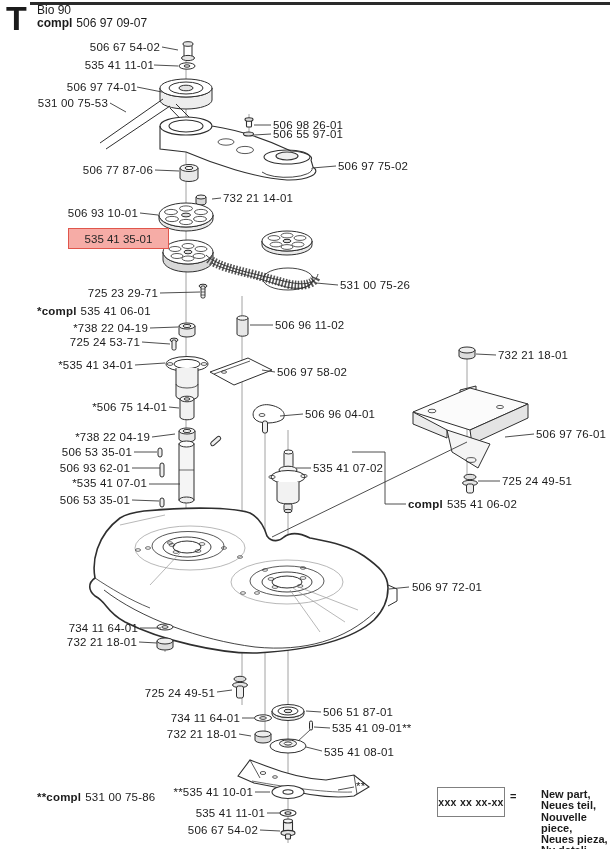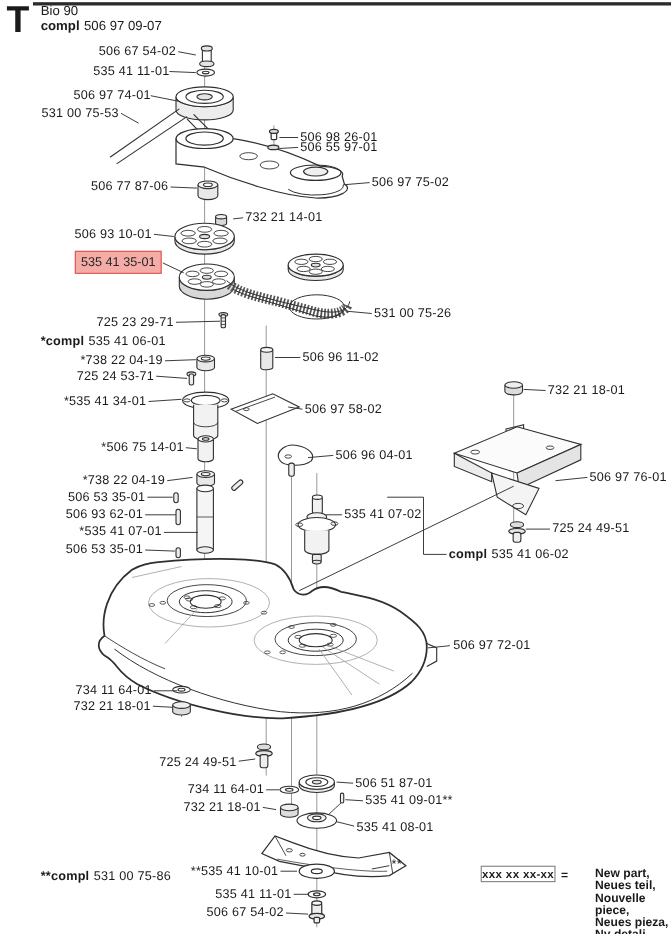--- a/index.html
+++ b/index.html
@@ -13,27 +13,27 @@
     position:absolute;font-size:11.5px;line-height:12px;white-space:nowrap;
     transform:translateY(-50%);color:#1b1b1b;letter-spacing:.2px;
   }
   .lbl.r{}
   .pfx{font-weight:bold;margin-right:4px;}
   #toprule{position:absolute;left:30px;right:0;top:2px;height:2.5px;background:#2a2a2a;}
   #bigT{position:absolute;left:6px;top:0px;font-size:34px;font-weight:bold;line-height:36px;}
   #model{position:absolute;left:37px;top:4px;font-size:12px;font-weight:normal;line-height:13px;}
   #complline{position:absolute;left:37px;top:17px;font-size:12px;line-height:13px;}
   #hl{
-    position:absolute;left:68px;top:228px;width:79px;height:21px;
+    position:absolute;left:68px;top:228px;width:101px;height:21px;
     background:var(--highlight-bg,#f6aca6);border:1.6px solid var(--highlight-border,#e0564c);
     display:flex;align-items:center;justify-content:center;
     font-size:11.5px;color:#262626;box-sizing:border-box;text-align:right;
   }
   #legendbox{
-    position:absolute;left:437px;top:787px;width:68px;height:15px;
+    position:absolute;left:437px;top:787px;width:68px;height:30px;
     border:1.5px solid #808080;display:flex;align-items:center;justify-content:center;
     font-size:10.5px;font-weight:bold;box-sizing:border-box;letter-spacing:.3px;
   }
   #legendeq{position:absolute;left:510px;top:796px;transform:translateY(-50%);font-size:11px;font-weight:bold;}
   #legendtext{position:absolute;left:541px;top:789px;font-size:11px;font-weight:bold;line-height:11.3px;}
   svg{position:absolute;left:0;top:0;}
 </style>
 </head>
 <body>
 

